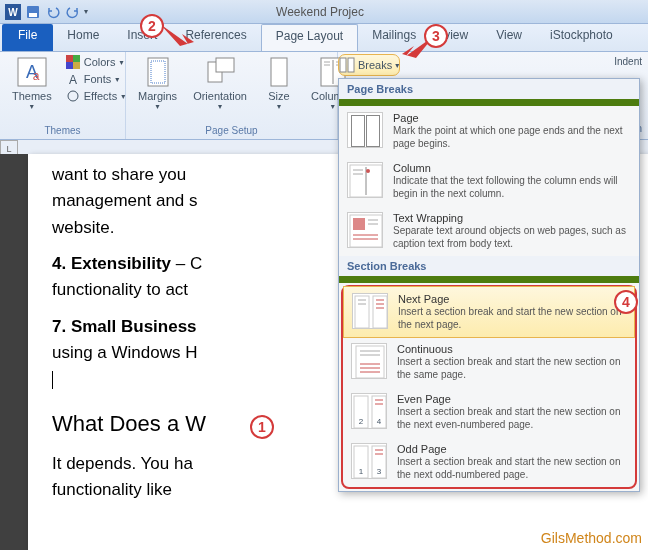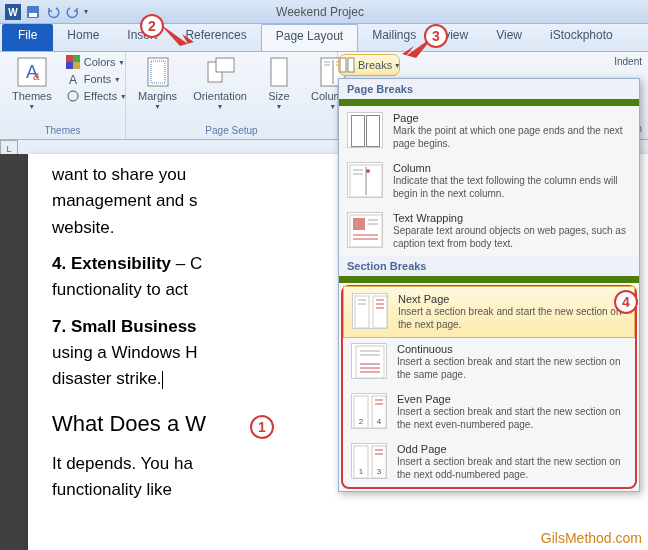--- a/index.html
+++ b/index.html
@@ -210,21 +210,21 @@
 
 <div class="page-area">
   <div class="page">
     <p><span>want to share you</span></p>
     <p style="margin-top:-10px"><span>management and s</span></p>
     <p style="margin-top:-10px"><span>website.</span></p>
     <p><b>4. Extensibility</b><span> – C</span></p>
     <p style="margin-top:-10px"><span>functionality to act</span></p>
     <p><b>7. Small Business </b></p>
     <p style="margin-top:-10px"><span>using a Windows H</span></p>
-    <p style="margin-top:-10px"><span>disaster strike.</span><span class="cursor-mark"></span></p>
+    <p style="margin-top:-10px"><span class="cursor-mark"></span></p>
     <p class="heading">What Does a  W</p>
     <p><span>It depends. You ha</span></p>
     <p style="margin-top:-10px"><span>functionality like</span></p>
   </div>
 </div>
 
 <div class="dropdown">
   <div class="dd-header">Page Breaks</div>
   <div class="dd-item">
     <div class="dd-icon">

